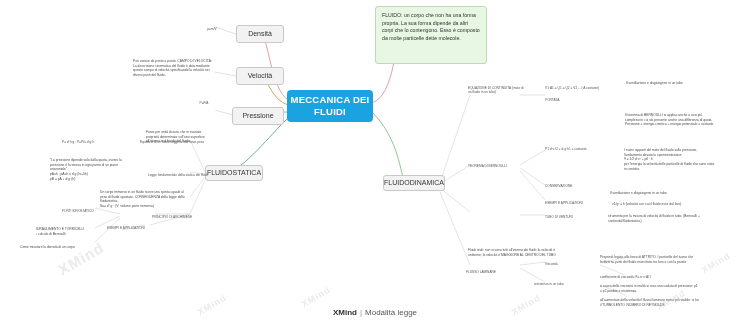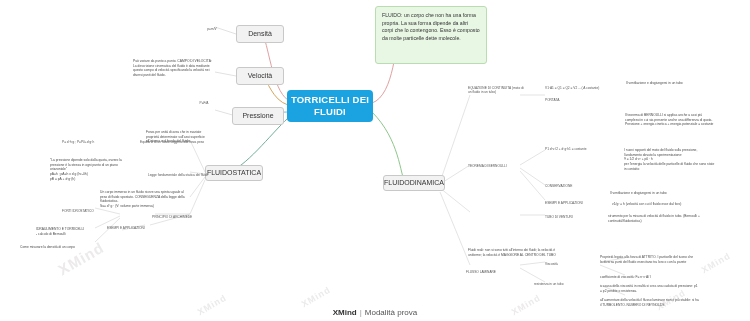--- a/index.html
+++ b/index.html
@@ -130,21 +130,21 @@
     <path d="M520,171 L545,200" stroke="#d2d2d2" stroke-width=".6" fill="none"></path>
     <path d="M520,215 L545,215" stroke="#d2d2d2" stroke-width=".6" fill="none"></path>
     <path d="M520,265 L545,262" stroke="#d2d2d2" stroke-width=".6" fill="none"></path>
     <path d="M520,268 L545,282" stroke="#d2d2d2" stroke-width=".6" fill="none"></path>
     <path d="M600,262 L625,258" stroke="#d2d2d2" stroke-width=".6" fill="none"></path>
     <path d="M600,265 L625,275" stroke="#d2d2d2" stroke-width=".6" fill="none"></path>
     <path d="M600,285 L625,295" stroke="#d2d2d2" stroke-width=".6" fill="none"></path>
   </svg>
 
   <div class="node central" style="left:287px;top:90px;width:86px;height:32px;">
-    <span>TORRICELLI DEI FLUIDI</span>
+    <span>MECCANICA DEI FLUIDI</span>
   </div>
 
   <div class="node bigbox" style="left:375px;top:6px;width:112px;height:58px;">
     <span>FLUIDO: un corpo che non ha una forma propria. La sua forma dipende da altri corpi che lo contengono. Esso è composto da molte particelle dette molecole.</span>
   </div>
 
   <div class="node mainbox" style="left:236px;top:25px;width:48px;height:18px;">
     <span>Densità</span>
   </div>
   <div class="node mainbox" style="left:236px;top:67px;width:48px;height:18px;">
@@ -278,14 +278,14 @@
   </div>
   <div class="node txt" style="left:600px;top:293px;width:100px;">
     <span>all'aumentare della velocità il flusso laminare non è più stabile: si ha il TURBOLENTO. NUMERO DI REYNOLDS</span>
   </div>
 
 </div>
 
 <div id="footer">
   <span class="brand">XMind</span>
   <span class="sep">|</span>
-  <span class="mode">Modalità prova</span>
+  <span class="mode">Modalità legge</span>
 </div>
 
 </body></html>

